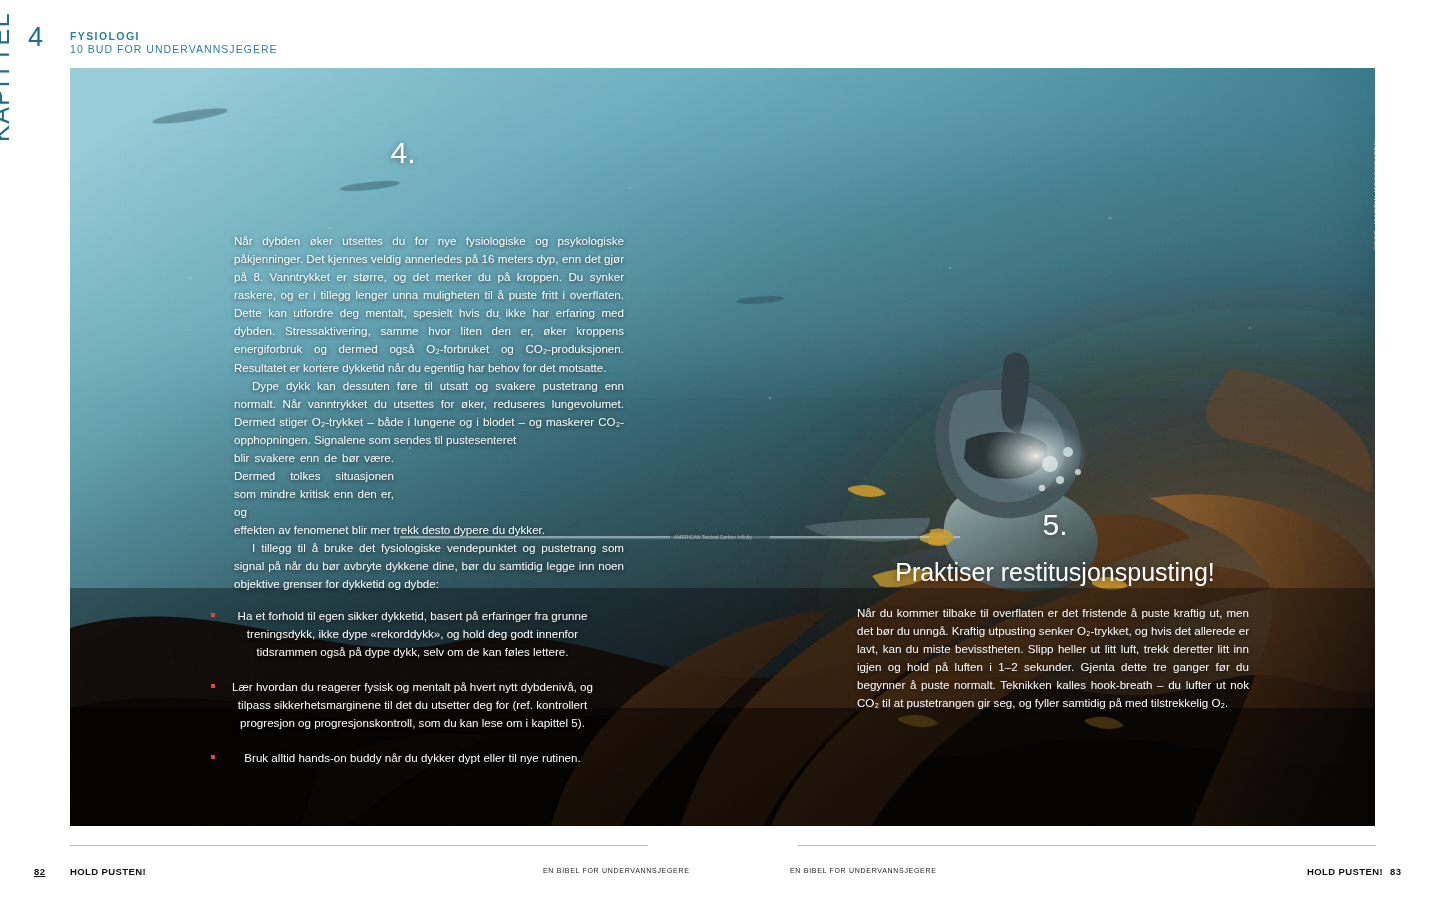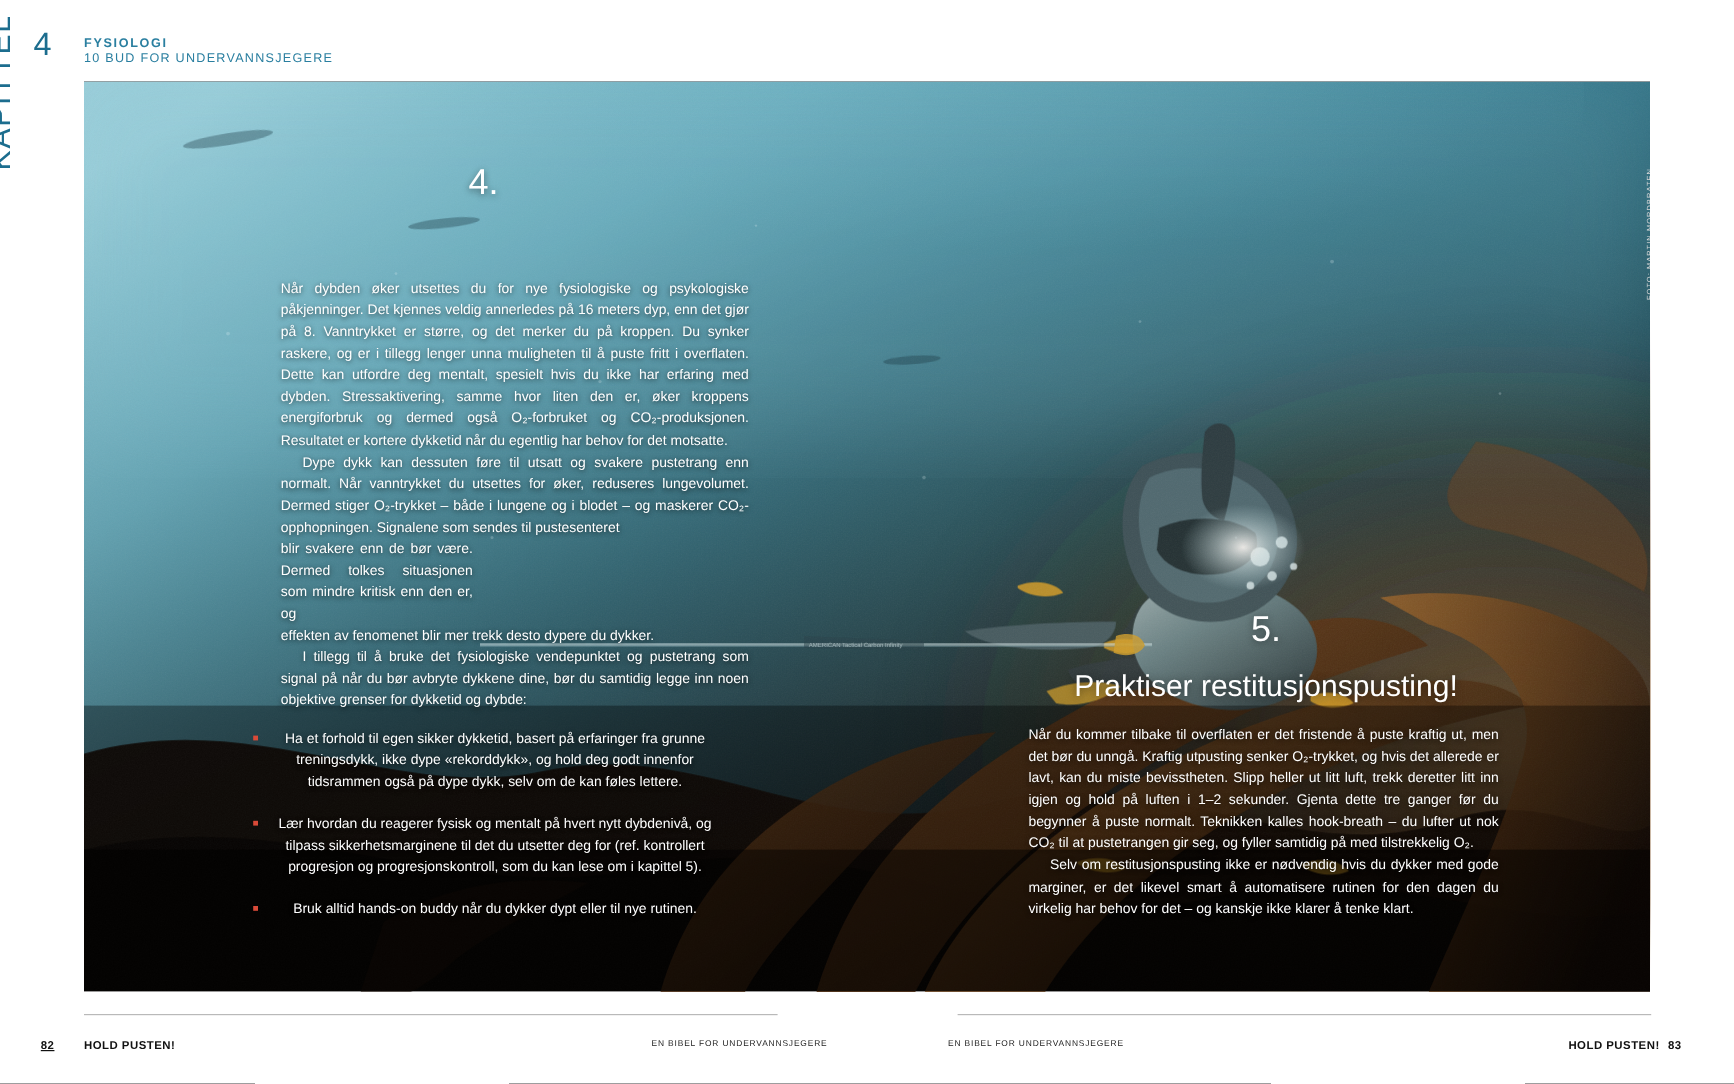--- a/index.html
+++ b/index.html
@@ -305,21 +305,20 @@
   <div class="col" style="left:855px;top:508px;width:400px;">
     <div class="num-mark">5.</div>
   </div>
 
   <div class="col" style="left:855px;top:558px;width:400px;">
     <div class="headline">Praktiser restitusjonspusting!</div>
   </div>
 
   <div class="col body" style="left:857px;top:604px;width:392px;">
     <p>Når du kommer tilbake til overflaten er det fristende å puste kraftig ut, men det bør du unngå. Kraftig utpusting senker O₂-trykket, og hvis det allerede er lavt, kan du miste bevisstheten. Slipp heller ut litt luft, trekk deretter litt inn igjen og hold på luften i 1–2 sekunder. Gjenta dette tre ganger før du begynner å puste normalt. Teknikken kalles hook-breath – du lufter ut nok CO₂ til at pustetrangen gir seg, og fyller samtidig på med tilstrekkelig O₂.</p>
-    <p class="indent">Selv om restitusjonspusting ikke er nødvendig hvis du dykker med gode marginer, er det likevel smart å automatisere rutinen for den dagen du virkelig har behov for det – og kanskje ikke klarer å tenke klart.</p>
   </div>
 
   <div class="foot-rule left"></div>
   <div class="foot-rule right"></div>
 
   <div class="folio" style="left:34px;text-decoration:underline;">82</div>
   <div class="folio" style="left:70px;">HOLD PUSTEN!</div>
   <div class="foot-txt" style="left:543px;">EN BIBEL FOR UNDERVANNSJEGERE</div>
 
   <div class="foot-txt" style="left:790px;">EN BIBEL FOR UNDERVANNSJEGERE</div>

